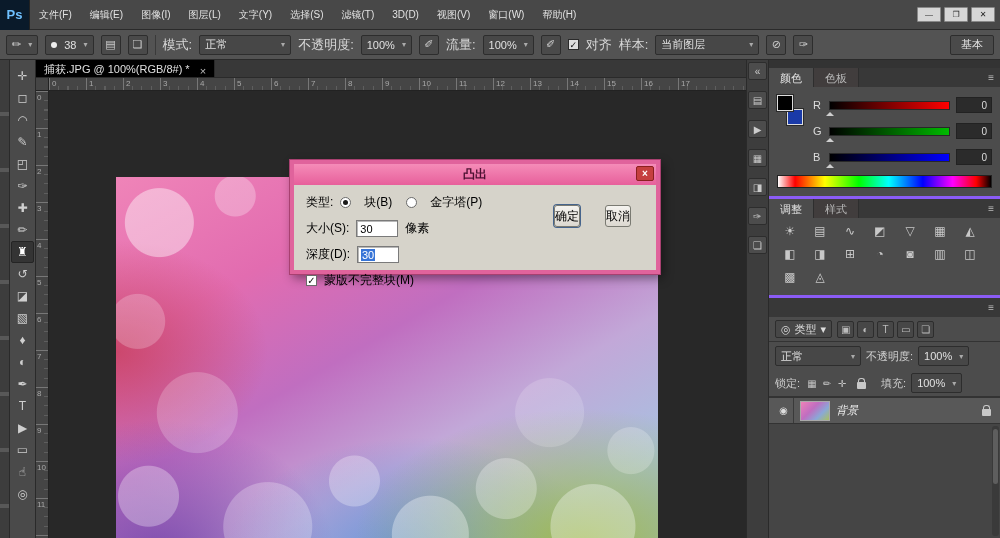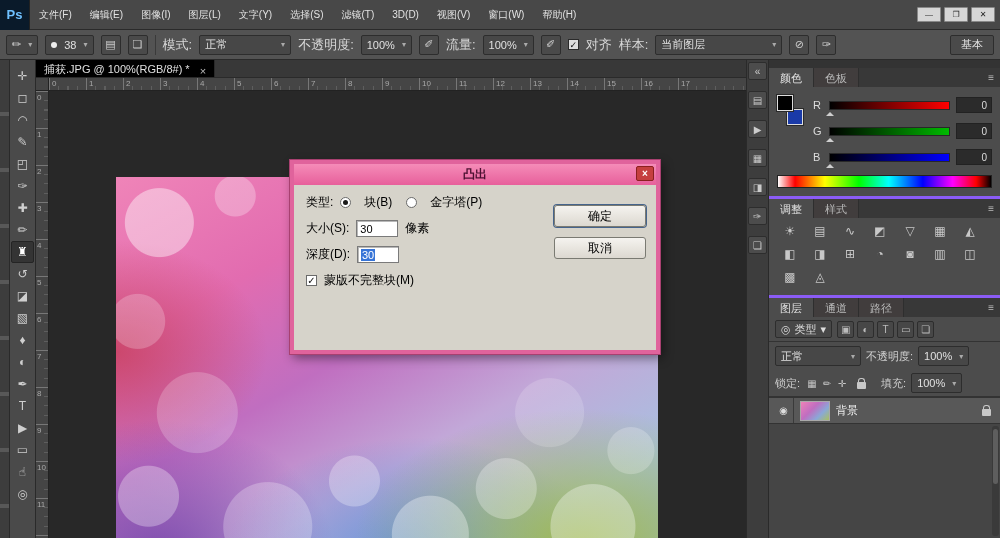--- a/index.html
+++ b/index.html
@@ -78,39 +78,39 @@
       radial-gradient(circle at 88% 92%, rgba(255,255,255,.33) 0 42px, rgba(255,255,255,0) 43px),
       radial-gradient(circle at 95% 72%, rgba(255,255,255,.22) 0 23px, rgba(255,255,255,0) 24px),
       radial-gradient(circle at 80% 62%, rgba(255,255,255,.16) 0 34px, rgba(255,255,255,0) 35px),
       radial-gradient(ellipse 60% 50% at 86% 96%, rgba(160,185,70,.92), rgba(160,185,70,0) 70%),
       radial-gradient(ellipse 50% 45% at 55% 100%, rgba(90,140,215,.85), rgba(90,140,215,0) 70%),
       radial-gradient(ellipse 45% 50% at 8% 100%, rgba(118,68,170,.9), rgba(118,68,170,0) 72%),
       radial-gradient(ellipse 40% 42% at 0% 46%, rgba(198,62,92,.8), rgba(198,62,92,0) 70%),
       linear-gradient(150deg,#ef84b8 0%,#e26cb0 25%,#c06ec0 45%,#c2a8d8 65%,#a8c0e0 85%,#98b8e0 100%)}
 
   
-  .dialog{position:absolute;left:254px;top:82px;width:370px;height:194px;z-index:5;background:#d6d3ca;
+  .dialog{position:absolute;left:254px;top:82px;width:370px;height:114px;z-index:5;background:#d6d3ca;
           border:4px solid #e0639c;box-shadow:0 0 0 1px #a84070,3px 4px 10px rgba(0,0,0,.45);color:#000;font-size:12px}
   .dialog-title{height:21px;background:linear-gradient(#f58cb8,#e75f9b);display:flex;align-items:center;
                 justify-content:center;position:relative;color:#4a1030;font-weight:bold;font-size:12px}
   .dialog-close{position:absolute;right:2px;top:2px;width:18px;height:15px;background:#c53f3f;color:#fff;
                 font-size:10px;display:flex;align-items:center;justify-content:center;border:1px solid #8a2020;border-radius:2px}
   .dialog-body{display:flex;padding:9px 10px 6px 12px}
   .dialog-form{flex:1}
   .form-row{display:flex;align-items:center;gap:7px;margin-bottom:9px;white-space:nowrap}
   .form-row.tight{margin-bottom:2px}
   .radio-opt{display:inline-flex;align-items:center;gap:13px}
   .radio{width:11px;height:11px;border-radius:50%;border:1px solid #6a6a6a;background:#fff;display:inline-block;position:relative}
   .radio.checked:after{content:'';position:absolute;left:2px;top:2px;width:5px;height:5px;border-radius:50%;background:#1a1a1a}
   .checkbox{width:11px;height:11px;border:1px solid #6a6a6a;background:#fff;display:inline-flex;align-items:center;
             justify-content:center;font-size:10px;color:#111;line-height:1}
   .num-input{width:42px;height:17px;background:#fff;border:1px solid #7a7a7a;box-shadow:inset 1px 1px 0 #b8b8b8;
              font-size:11px;display:flex;align-items:center;padding:0 3px}
   .num-input .sel{background:#3875d7;color:#fff;padding:0 1px}
-  .dialog-buttons{width:92px;display:flex;flex-direction:column;gap:10px;padding-top:11px}
+  .dialog-buttons{width:92px;display:flex;flex-direction:row;gap:25px;padding-top:11px}
   .dlg-btn{height:22px;background:linear-gradient(#f5f3ef,#dcd8d0);border:1px solid #7a7a72;border-radius:3px;
            display:flex;align-items:center;justify-content:center;font-size:12px;color:#000}
   .dlg-btn.default{box-shadow:0 0 0 1px #46648c}
 
   
   .mid-dock{width:22px;background:#3d3d3d;border-left:1px solid #2a2a2a;display:flex;flex-direction:column;
             align-items:center;padding-top:2px;gap:11px;flex:0 0 22px}
   .dock-icon{width:19px;height:18px;background:#4c4c4c;border:1px solid #2d2d2d;border-radius:2px;color:#ccc;
              font-size:10px;display:flex;align-items:center;justify-content:center}
 
@@ -159,21 +159,21 @@
   .lock-mini{width:14px;height:15px;display:flex;align-items:center;justify-content:center;font-size:10px;color:#c8c8c8}
   .lock-glyph{display:inline-block;width:9px;height:7px;background:#c8c8c8;border-radius:1px;position:relative;margin-top:4px}
   .lock-glyph:before{content:'';position:absolute;top:-4px;left:1px;width:5px;height:4px;border:1.5px solid #c8c8c8;
                      border-bottom:none;border-radius:3px 3px 0 0}
   .layer-row{height:27px;flex:0 0 27px;display:flex;align-items:center;gap:6px;background:#585858;
              border-top:1px solid #333;border-bottom:1px solid #333;padding:0 5px}
   .eye-cell{width:20px;display:flex;align-items:center;justify-content:center;border-right:1px solid #3a3a3a;
             align-self:stretch;color:#ddd;font-size:10px}
   .layer-thumb{width:30px;height:20px;border:1px solid #aaa;
                background:linear-gradient(135deg,#ee82b8,#c06ec0 40%,#8aa8d8 70%,#a8bf60)}
-  .layer-name{font-size:11px;color:#eee}
+  .layer-name{font-style:italic;font-size:11px;color:#eee}
   .layer-lock{margin-left:auto;display:flex;align-items:center;padding-right:4px}
   .layers-fill{flex:1;background:#454545;position:relative;min-height:0}
   .v-scrollbar{position:absolute;right:1px;top:2px;bottom:2px;width:7px;background:#3a3a3a;border-radius:3px}
   .v-scroll-thumb{position:absolute;left:1px;right:1px;top:3px;height:55px;background:#5e5e5e;border-radius:3px}
 </style>
 </head>
 <body>
 
 <div class="app">
 
@@ -226,21 +226,21 @@
     <div class="mini-btn">✐</div>
     <span class="opt-label">流量:</span>
     <div class="dd">
       <span>100%</span>
       <span class="arrow">▾</span>
     </div>
     <div class="mini-btn">✐</div>
     <span class="opt-check">✓</span>
     <span class="opt-label">对齐</span>
     <span class="opt-label">样本:</span>
-    <div class="dd" style="width:127px;justify-content:space-between">
+    <div class="dd" style="width:104px;justify-content:space-between">
       <span>当前图层</span>
       <span class="arrow">▾</span>
     </div>
     <div class="mini-btn">⊘</div>
     <div class="mini-btn">✑</div>
     <div class="basic-btn">基本</div>
   </div>
 
   <div class="main">
 
@@ -582,34 +582,20 @@
             </div>
 
             <div class="adj-icon">
               <span>◬</span>
             </div>
           </div>
       </div>
 
       <div class="panel layers-panel">
         <div class="panel-tabs">
-          <span style="display:flex">
-
-              <span class="ptab active">
-                <span>图层</span>
-              </span>
-
-              <span class="ptab inactive">
-                <span>通道</span>
-              </span>
-
-              <span class="ptab inactive">
-                <span>路径</span>
-              </span>
-            </span>
           <span class="panel-menu">≡</span>
         </div>
         <div class="filter-row">
           <div class="kind-dd">
             <span>◎</span>
             <span>类型</span>
             <span class="arrow">▾</span>
           </div>
           <span style="display:flex;gap:3px;margin-left:2px">
 

